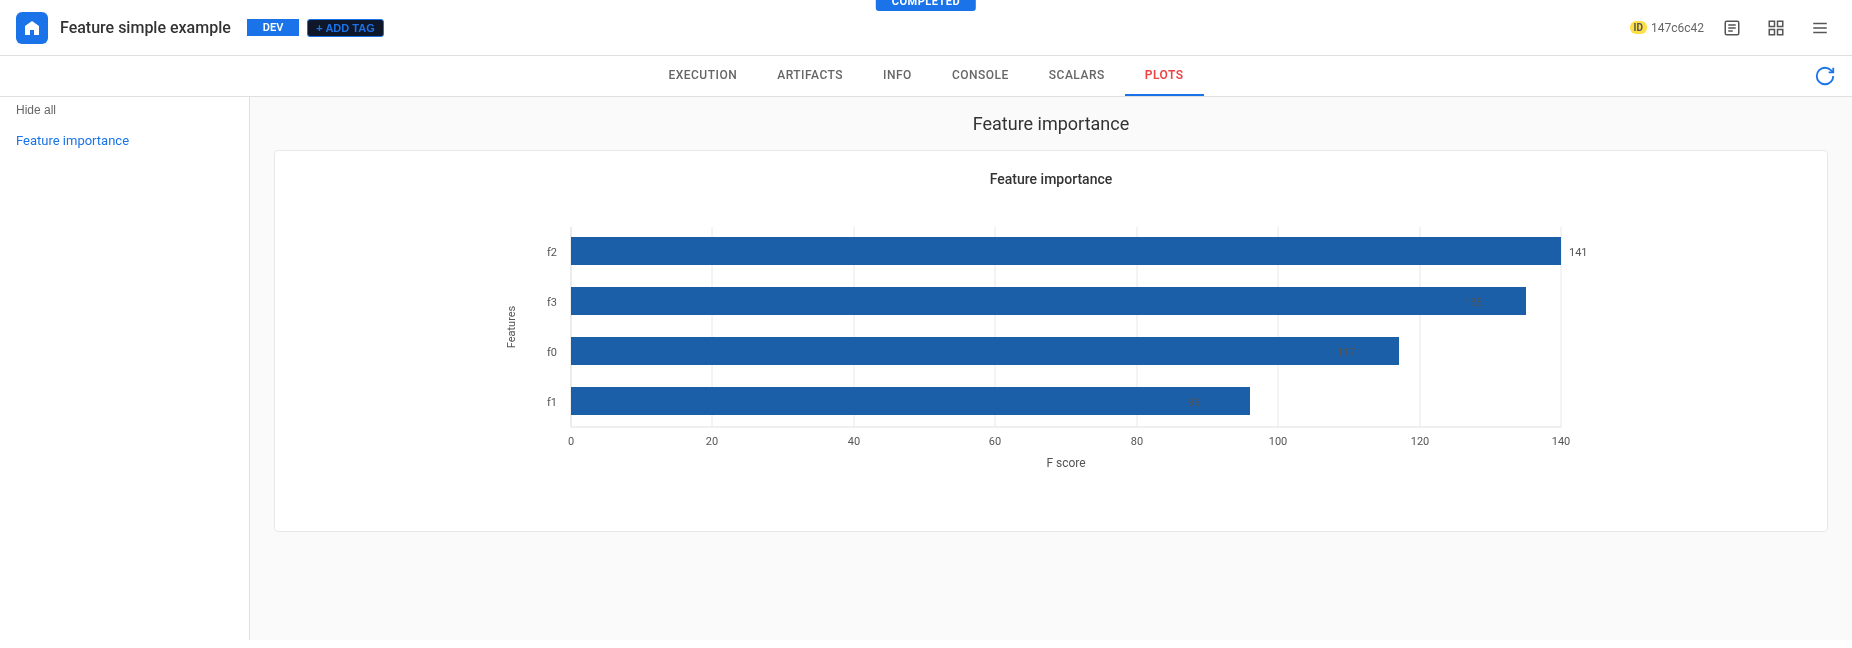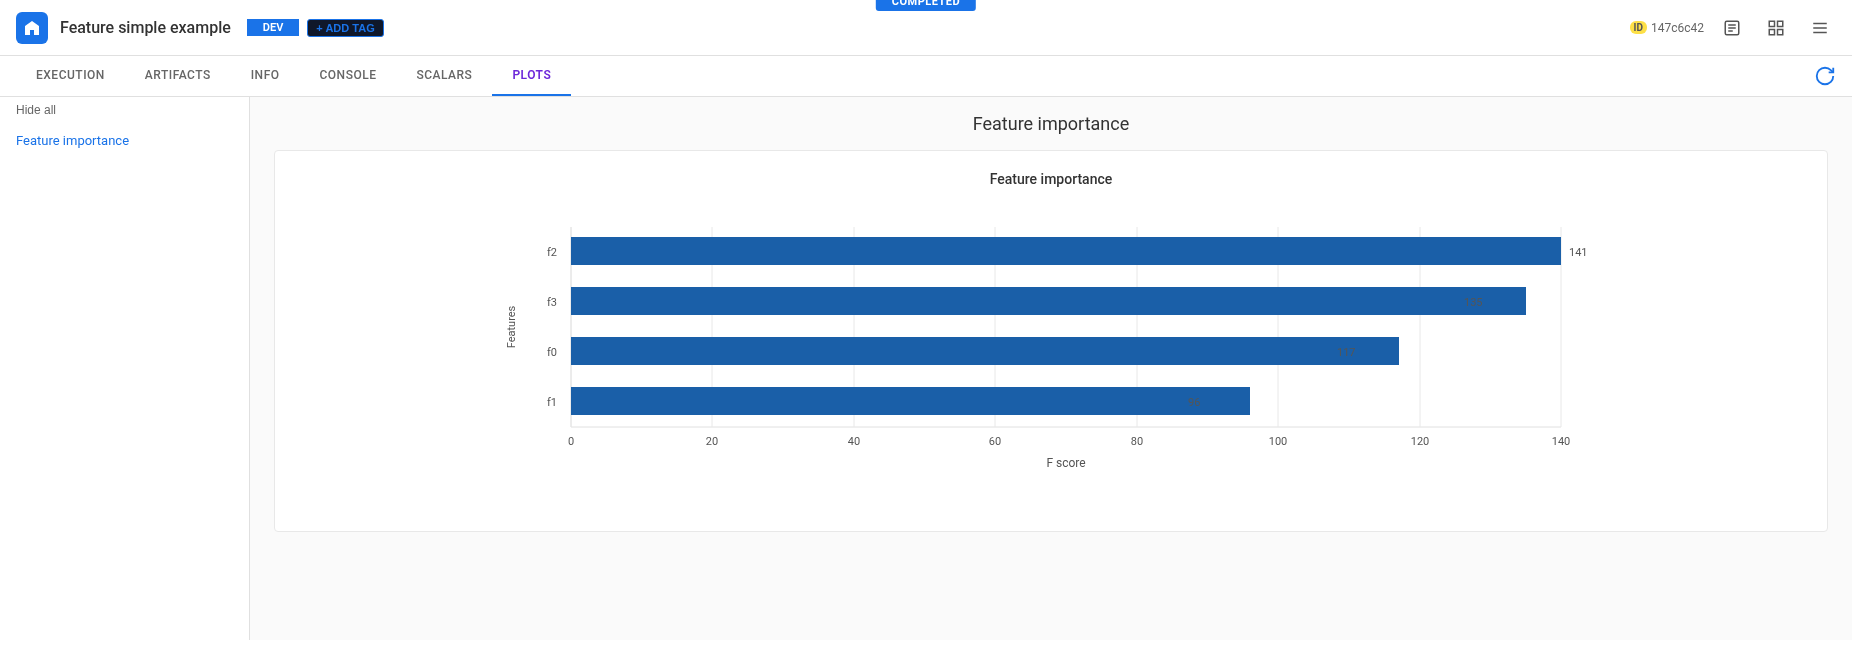--- a/index.html
+++ b/index.html
@@ -63,36 +63,36 @@
       display: flex; align-items: center; gap: 4px;
     }
     .id-label {
       background: #fde047; color: #555;
       font-size: 10px; font-weight: 700;
       padding: 1px 4px; border-radius: 6px;
     }
 
     
     .nav-tabs {
-      display: flex; align-items: center; 
+      display: flex; align-items: center; justify-content: center;
       border-bottom: 1px solid #e0e0e0;
       padding: 0 16px;
       gap: 0;
       position: relative;
     }
     .nav-tab {
       padding: 12px 20px;
       font-size: 12px; font-weight: 500;
       color: #666; letter-spacing: 0.5px;
       cursor: pointer; text-transform: uppercase;
       border-bottom: 2px solid transparent;
       white-space: nowrap;
     }
     .nav-tab.active {
-      color: #6d28d9;
+      color: #ef4444;
       border-bottom: 2px solid #1a73e8;
       font-weight: 600;
     }
     .nav-right-icon {
       position: absolute; right: 16px;
       color: #1a73e8; cursor: pointer;
       display: flex; align-items: center;
     }
 
     

